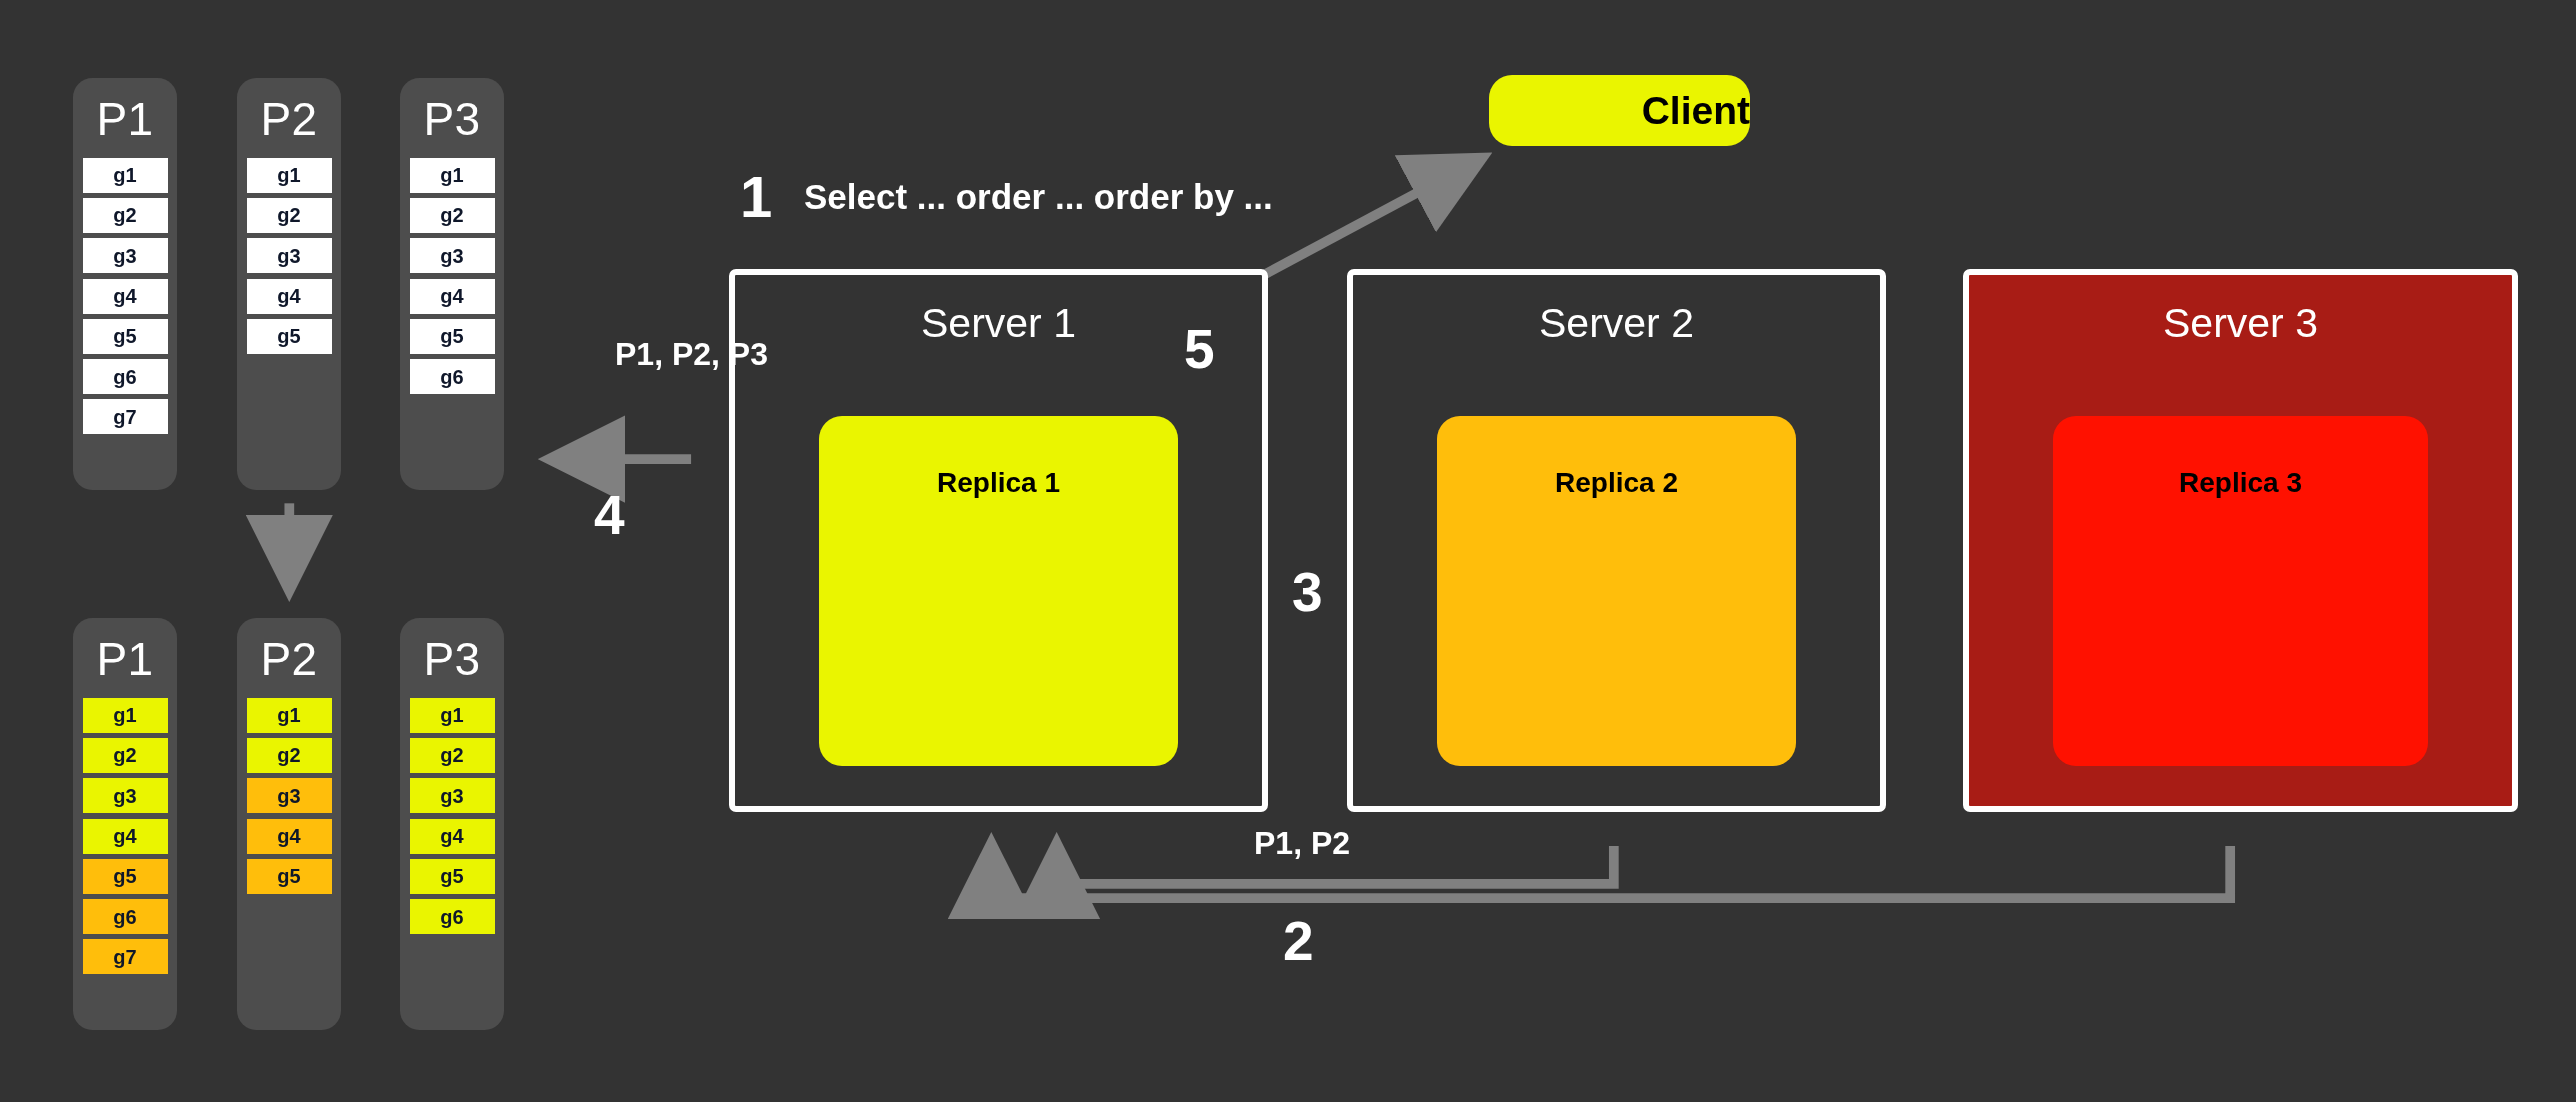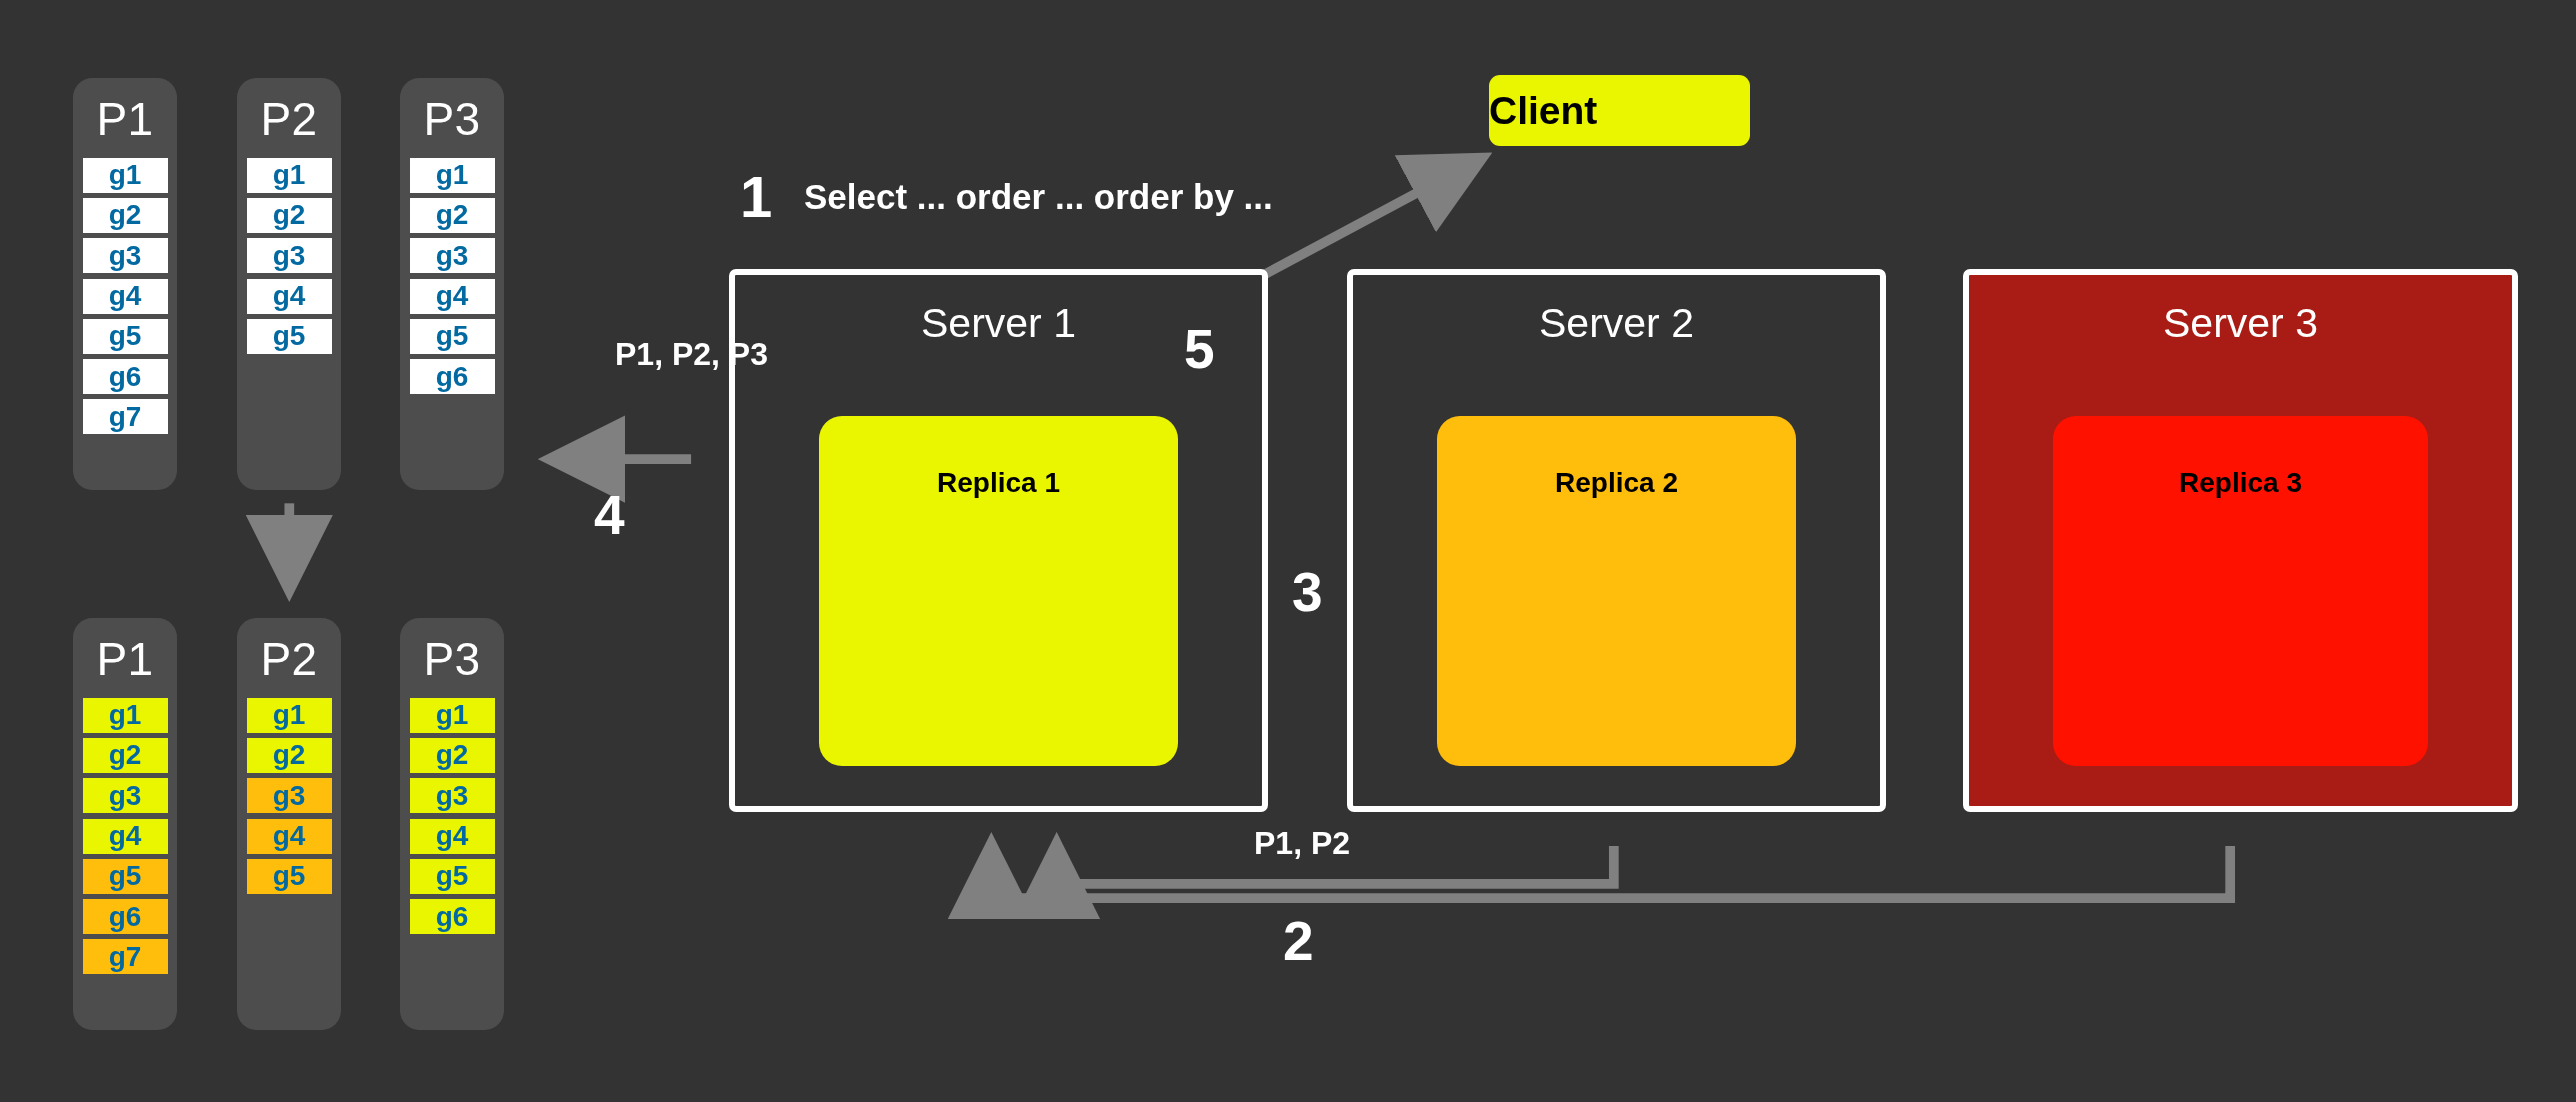--- a/index.html
+++ b/index.html
@@ -43,37 +43,37 @@
     flex-direction: column;
     align-items: center;
     gap: 5.3px;
   }
   .cell {
     width: 85px;
     height: 35px;
     display: flex;
     align-items: center;
     justify-content: center;
-    color: #0369a1;
-    font-size: 28px;
+    color: #0f172a;
+    font-size: 20px;
     font-weight: bold;
     line-height: 1;
   }
   .cell.white  { background: #ffffff; }
   .cell.yellow { background: #eaf500; }
   .cell.orange { background: #ffbe0b; }
 
   
   .client-box {
     position: absolute;
     background: #eaf500;
-    border-radius: 11px;
-    display: flex;
-    align-items: center;
-    justify-content: flex-start;
+    border-radius: 23px;
+    display: flex;
+    align-items: center;
+    justify-content: flex-end;
     color: #000000;
     font-size: 39px;
     font-weight: bold;
   }
 
   
   .server-box {
     position: absolute;
     box-sizing: border-box;
     border: 6.2px solid #ffffff;

